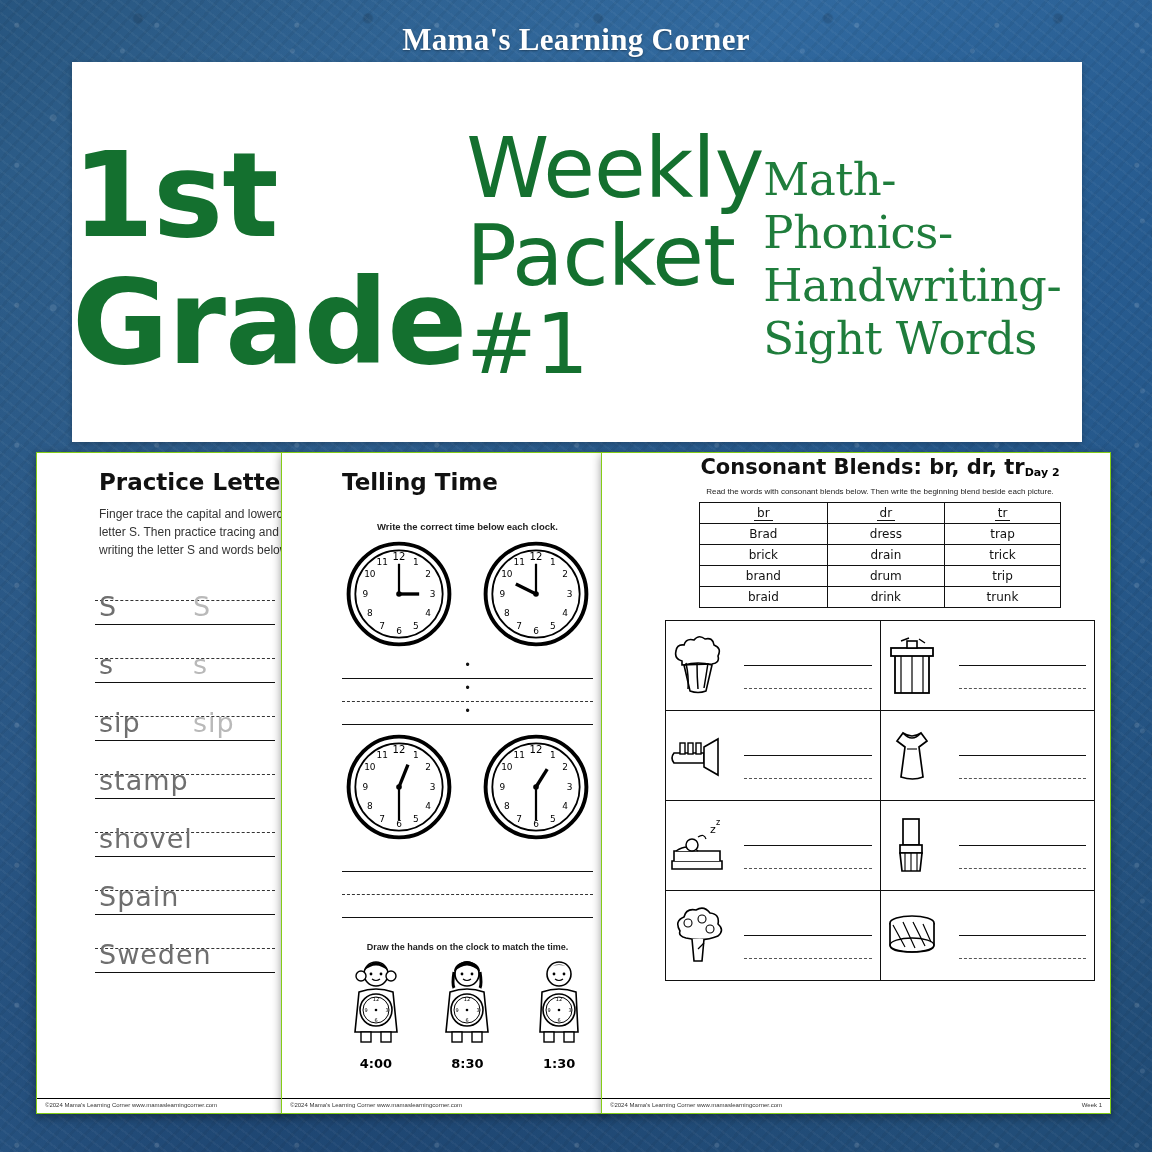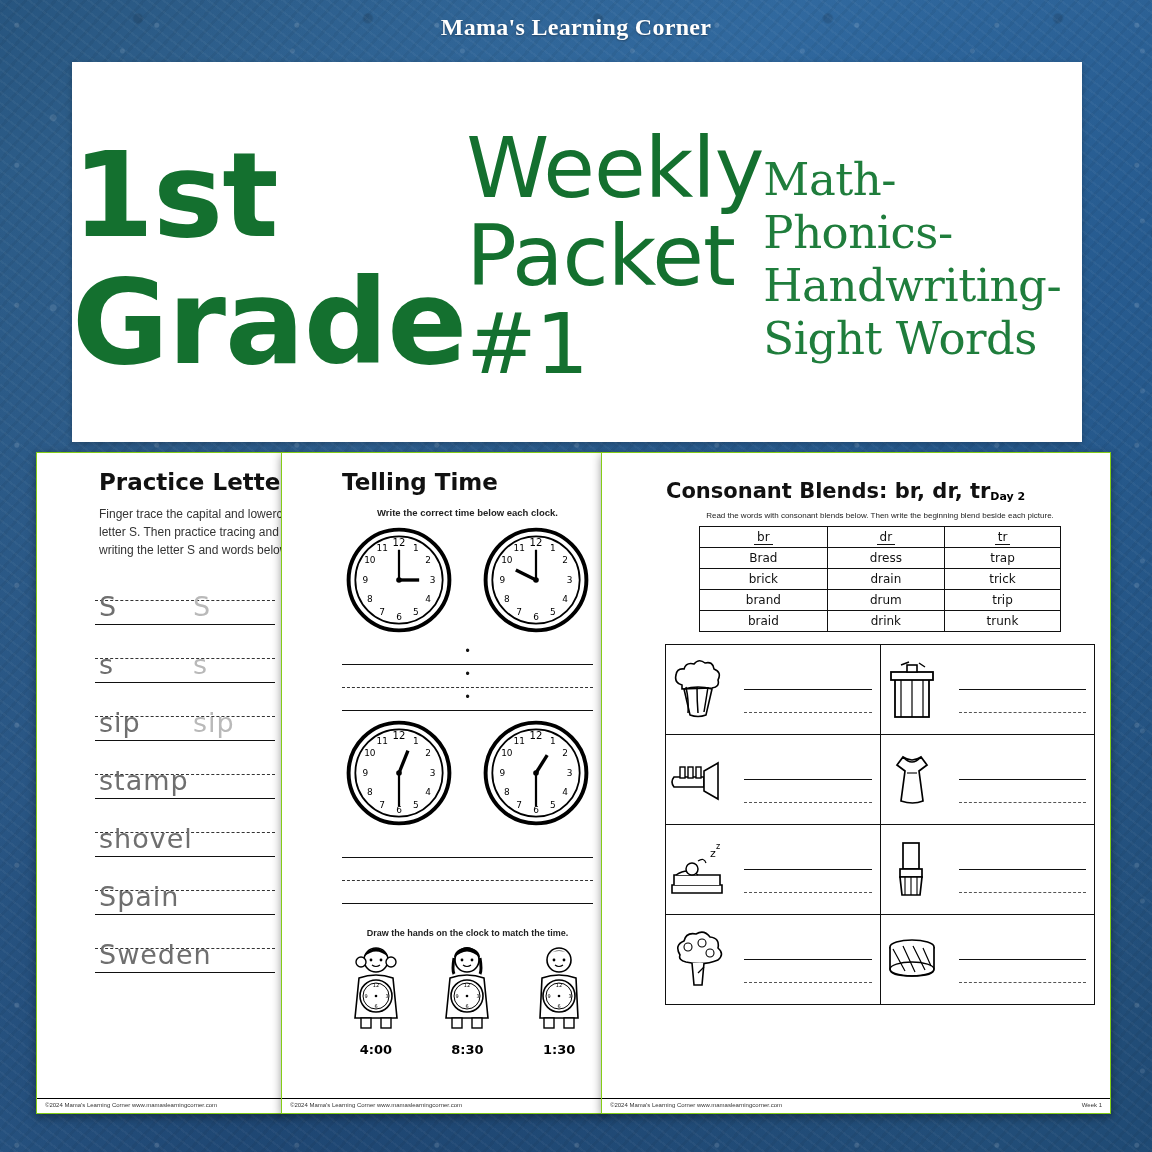--- a/index.html
+++ b/index.html
@@ -35,27 +35,27 @@
     position: absolute;
     inset: 0;
     background:
       repeating-linear-gradient(37deg, rgba(255,255,255,0.035) 0 2px, transparent 2px 9px),
       repeating-linear-gradient(-48deg, rgba(0,0,0,0.045) 0 3px, transparent 3px 11px);
   }
 
   
   .site-title {
     position: absolute;
-    top: 14px;
+    top: 22px;
     left: 0;
     width: 100%;
     text-align: center;
     font-family: "Liberation Serif", serif;
     font-weight: bold;
-    font-size: 24px;
+    font-size: 31px;
     color: #ffffff;
     letter-spacing: 0.3px;
     text-shadow: 0 1px 2px rgba(0,0,0,0.35);
     z-index: 5;
   }
 
   
   .title-card {
     position: absolute;
     left: 72px;
@@ -154,33 +154,33 @@
     left: 4px;
     font-family: "DejaVu Sans", sans-serif;
     font-size: 27px;
     color: #6f6f6f;
     letter-spacing: 1px;
   }
   .writing-row .word.ghost { color: #b9b9b9; left: 98px; }
 
   
   .s2-title { font-size: 23px; margin: 16px 0 0 12px; }
-  .s2-instr { font-size: 9.5px; font-weight: bold; text-align: center; margin-top: 12px; white-space: nowrap; }
+  .s2-instr { font-size: 9.5px; font-weight: bold; text-align: center; margin-top: 26px; white-space: nowrap; }
   .clock-grid { display: flex; flex-wrap: wrap; justify-content: space-around; margin-top: 6px; }
   .clock-cell { width: 50%; display: flex; justify-content: center; }
   .ans-lines { margin: 6px 12px 0 12px; }
   .ans-line { height: 22px; border-bottom: 1.4px solid #111; position: relative; }
   .ans-line .dots { position: absolute; left: 50%; top: 2px; font-size: 12px; color: #111; transform: translateX(-50%); }
   .ans-line.dashed { border-bottom: 1.4px dashed #333; }
   .s2-instr2 { font-size: 9px; font-weight: bold; text-align: center; margin-top: 24px; white-space: nowrap; }
   .kid-row { display: flex; justify-content: space-around; margin-top: 6px; }
   .kid-time { text-align: center; font-family: "DejaVu Sans", sans-serif; font-weight: bold; font-size: 13px; margin-top: 12px; }
 
   
-  .s3-head { display: flex; align-items: flex-end; justify-content: flex-start; margin: 26px 16px 0 16px; }
+  .s3-head { display: flex; align-items: flex-end; justify-content: center; margin: 2px 16px 0 16px; }
   .s3-title { font-size: 21px; }
   .s3-day { font-family: "DejaVu Sans", sans-serif; font-weight: bold; font-size: 11px; }
   .s3-instr { font-size: 8px; text-align: center; margin-top: 8px; color: #222; }
   table.blends {
     margin: 6px auto 0 auto;
     width: 362px;
     border-collapse: collapse;
     font-family: "DejaVu Sans", sans-serif;
   }
   table.blends th, table.blends td {

